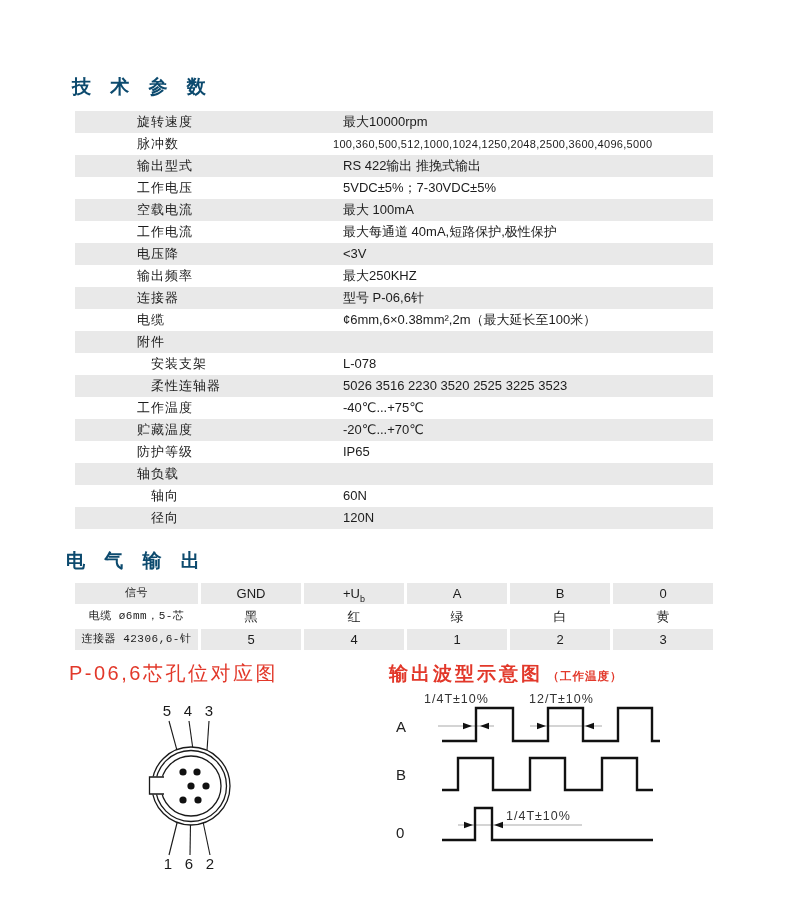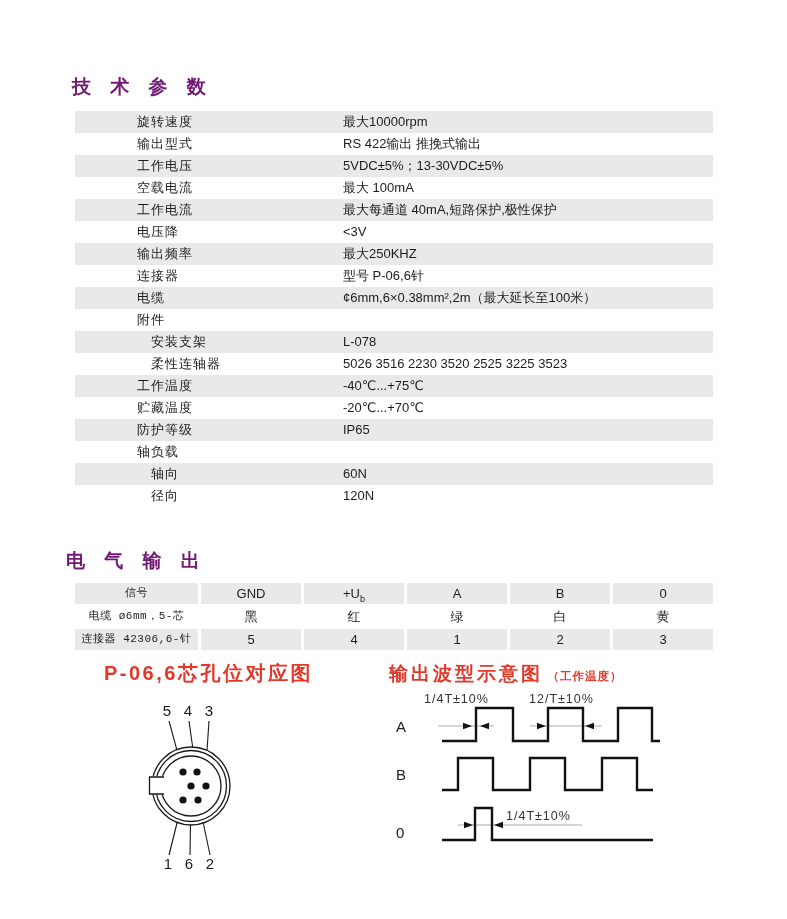--- a/index.html
+++ b/index.html
@@ -1,18 +1,18 @@
 <!DOCTYPE html>
 <html><head>
 <meta charset="utf-8">
 <style>
   html,body{margin:0;padding:0;background:#fff;}
   .page{position:relative;width:787px;height:919px;background:#ffffff;overflow:hidden;
         font-family:"Liberation Sans","DejaVu Sans",sans-serif;color:#1c1c1c;}
-  .section-title{position:absolute;font-size:19px;font-weight:bold;color:#701a75;letter-spacing:7px;}
+  .section-title{position:absolute;font-size:19px;font-weight:bold;color:#0c4a6e;letter-spacing:7px;}
   .t1{left:72px;top:74px;}
   .t2{left:66px;top:548px;}
 
   
   .spec-table{position:absolute;left:75px;top:111px;width:638px;}
   .spec-row{position:relative;height:22px;line-height:22.75px;font-size:13px;}
   .spec-row:nth-child(odd){background:#e9e9e9;}
   .spec-label{position:absolute;left:62px;top:0;white-space:nowrap;letter-spacing:1px;}
   .spec-row.indent .spec-label{left:76px;}
   .spec-value{position:absolute;left:268px;top:0;white-space:nowrap;text-align:right;}
@@ -21,49 +21,53 @@
   
   .elec-table{position:absolute;left:75px;top:583px;width:638px;
               display:grid;grid-template-columns:123px repeat(5,1fr);gap:2px 3px;}
   .elec-cell{height:21px;line-height:21px;text-align:center;font-size:13px;white-space:nowrap;overflow:visible;}
   .elec-cell.g{background:#e9e9e9;}
   .elec-cell.w{background:#ffffff;}
   .elec-cell.lab{font-size:11px;letter-spacing:0.5px;font-family:Liberation Mono, monospace;}
   .elec-cell sub{font-size:9px;}
 
   
-  .pin-title{position:absolute;left:69px;top:660px;font-size:20px;font-weight:bold;
-             color:#e2382a;letter-spacing:2.5px;white-space:nowrap;margin-left:35px;}
+  .pin-title{position:absolute;left:69px;top:660px;font-size:20px;font-weight:normal;
+             color:#e2382a;letter-spacing:2.5px;white-space:nowrap;}
   .wave-title-wrap{position:absolute;left:389px;top:661px;white-space:nowrap;color:#e2382a;}
   .wave-title-main{font-size:19px;font-weight:bold;letter-spacing:3px;}
   .wave-title-sub{font-size:11.5px;font-weight:bold;letter-spacing:1px;}
 
   .connector-svg{position:absolute;left:115px;top:695px;}
   .wave-svg{position:absolute;left:388px;top:690px;}
   svg text{font-family:"Liberation Sans","DejaVu Sans",sans-serif;}
 </style>
 </head>
 <body>
 
 <div class="page">
 
   <div class="section-title t1">技 术 参 数</div>
 
   <div class="spec-table">
     <div class="spec-row">
         <span class="spec-label">旋转速度</span>
         <span class="spec-value">最大10000rpm</span>
       </div>
+    <div class="spec-row small">
+        <span class="spec-label">脉冲数</span>
+        <span class="spec-value">100,360,500,512,1000,1024,1250,2048,2500,3600,4096,5000</span>
+      </div>
     <div class="spec-row">
         <span class="spec-label">输出型式</span>
         <span class="spec-value">RS 422输出   推挽式输出</span>
       </div>
     <div class="spec-row">
         <span class="spec-label">工作电压</span>
-        <span class="spec-value">5VDC±5%；13-30VDC±5%</span>
+        <span class="spec-value">5VDC±5%；7-30VDC±5%</span>
       </div>
     <div class="spec-row">
         <span class="spec-label">空载电流</span>
         <span class="spec-value">最大 100mA</span>
       </div>
     <div class="spec-row">
         <span class="spec-label">工作电流</span>
         <span class="spec-value">最大每通道  40mA,短路保护,极性保护</span>
       </div>
     <div class="spec-row">

